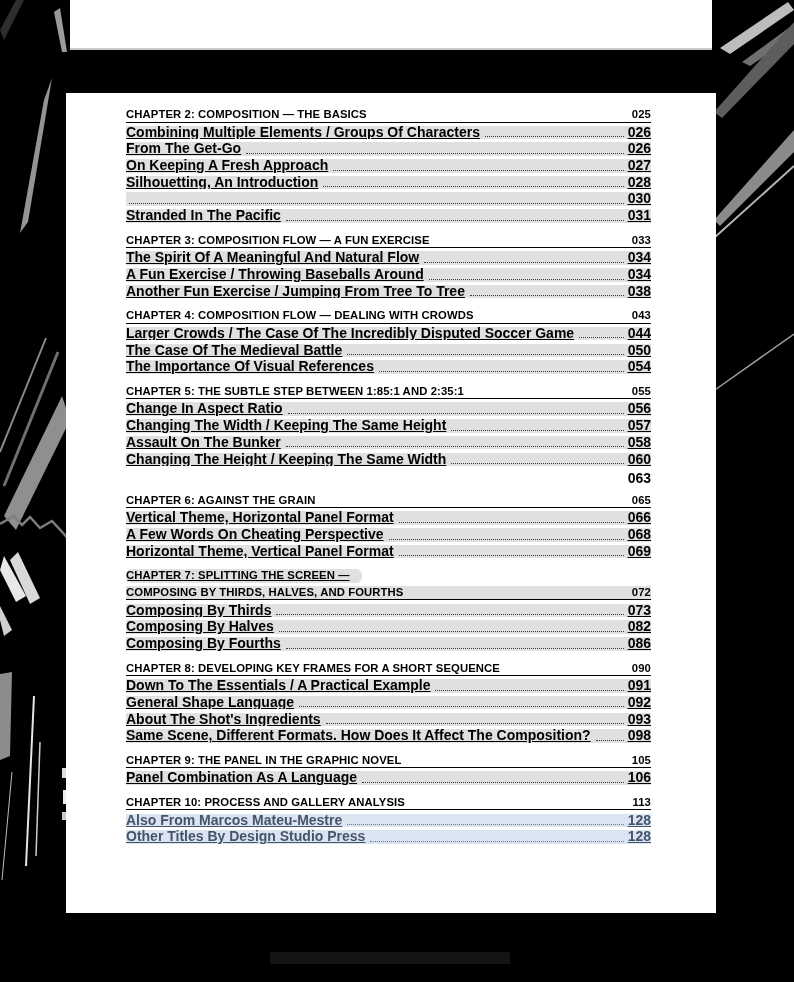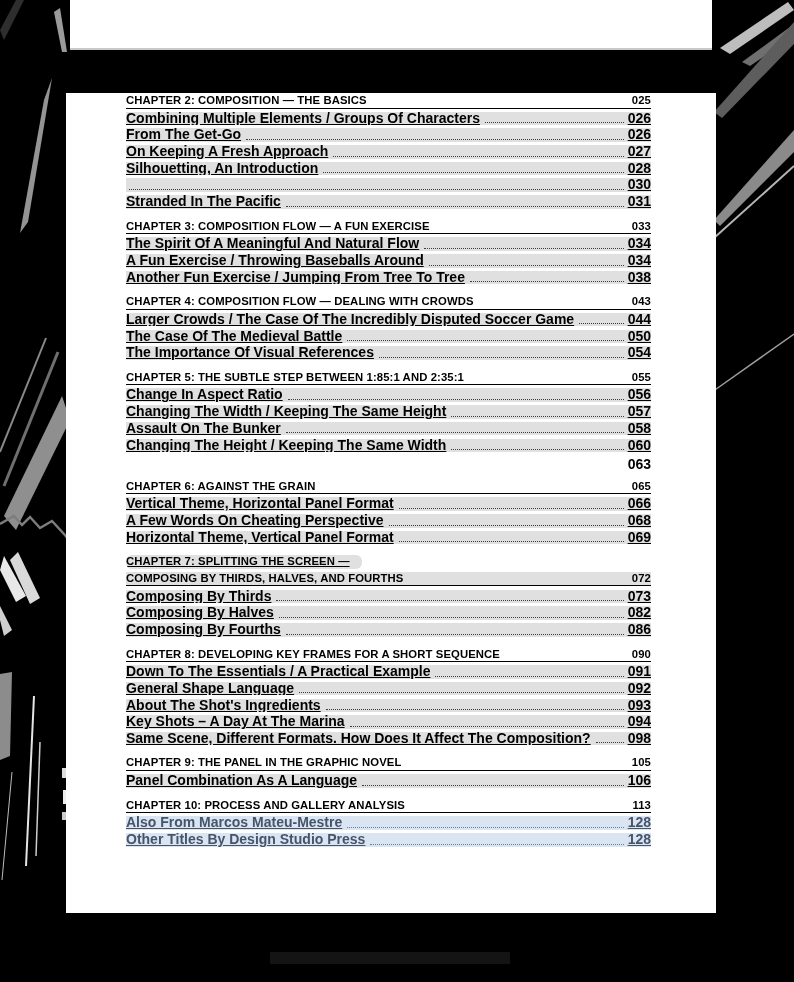--- a/index.html
+++ b/index.html
@@ -13,21 +13,21 @@
   .bg-art{position:absolute;left:0;top:0;width:794px;height:982px;z-index:0;}
   .prev-page{
     position:absolute;left:70px;top:0;width:642px;height:48px;
     background:#fff;border-bottom:2px solid #c9c9c9;z-index:1;
   }
   .main-page{
     position:absolute;left:66px;top:93px;width:650px;height:820px;
     background:#fff;z-index:1;
   }
   .toc{
-    position:absolute;left:60px;top:1px;width:525px;
+    position:absolute;left:60px;top:15px;width:525px;
     color:#000;
   }
   .toc-chapter + .toc-chapter{margin-top:11px;}
   .row{
     display:flex;align-items:flex-end;
     height:13.5px;line-height:13.5px;
     margin-bottom:3.2px;
     font-size:14px;
     font-weight:bold;
   }
@@ -265,25 +265,20 @@
           <span class="t">General Shape Language</span>
           <span class="leader"></span>
           <span class="num">092</span>
         </div>
         <div class="row entry hl-gray">
           <span class="t">About The Shot's Ingredients</span>
           <span class="leader"></span>
           <span class="num">093</span>
         </div>
         <div class="row entry hl-gray">
-          <span class="t">Key Shots – A Day At The Marina</span>
-          <span class="leader"></span>
-          <span class="num">094</span>
-        </div>
-        <div class="row entry hl-gray">
           <span class="t">Same Scene, Different Formats. How Does It Affect The Composition?</span>
           <span class="leader"></span>
           <span class="num">098</span>
         </div>
       </div>
       <div class="toc-chapter">
         <div class="row head head-rule">
           <span class="t">CHAPTER 9: THE PANEL IN THE GRAPHIC NOVEL</span>
           <span class="fill"></span>
           <span class="num">105</span>

